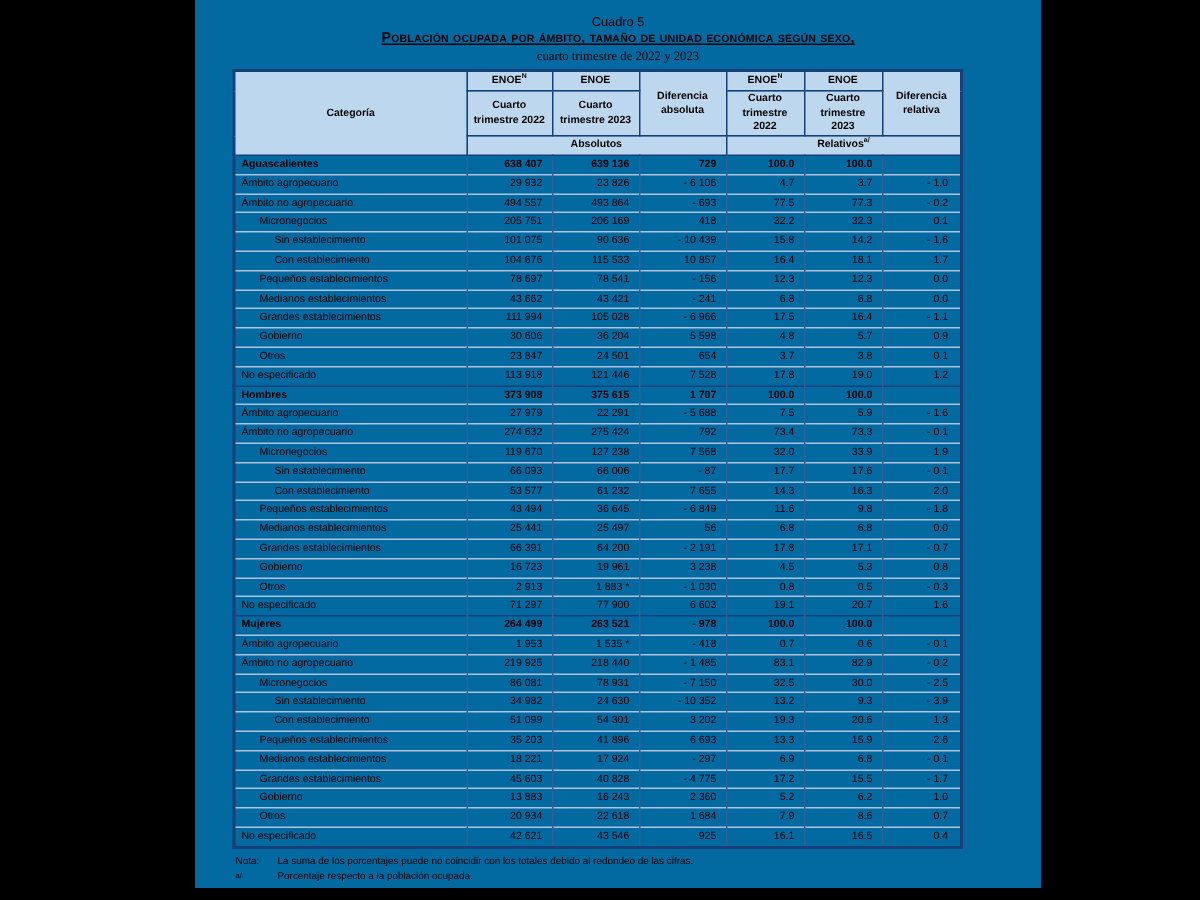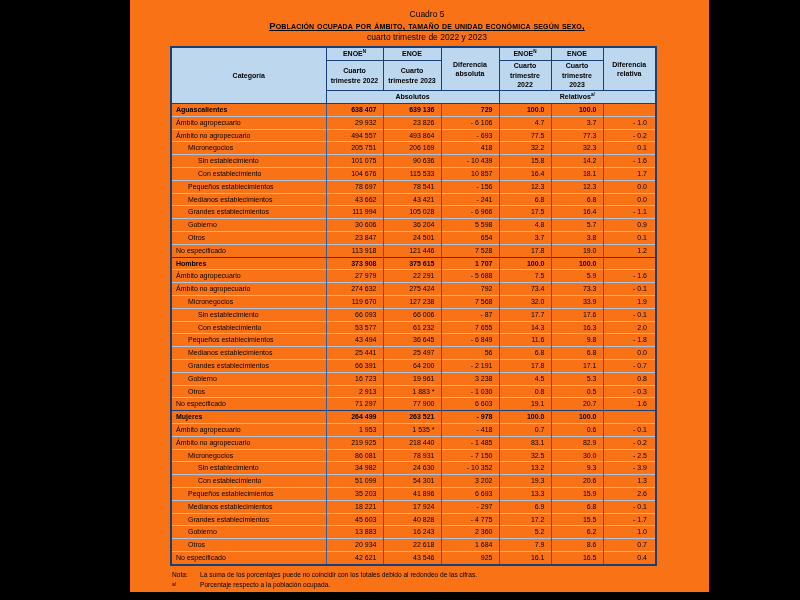--- a/index.html
+++ b/index.html
@@ -2,28 +2,28 @@
 <html><head>
 <meta charset="utf-8">
 <style>
   html,body{margin:0;padding:0;}
   body{
     width:800px;height:600px;background:#000;position:relative;overflow:hidden;
     font-family:"Liberation Sans","DejaVu Sans",sans-serif;color:#000;
     -webkit-font-smoothing:antialiased;
   }
   .page{
-    position:absolute;left:130px;top:0;width:564px;height:592px;background:#f97316;padding-left:15px;
+    position:absolute;left:130px;top:0;width:564px;height:592px;background:#0369a1;
   }
   .cuadro{margin-top:9px;text-align:center;font-size:8.5px;line-height:11px;}
   .title1{
     text-align:center;font-size:9.5px;line-height:12px;font-weight:bold;
     font-variant:small-caps;letter-spacing:.15px;text-decoration:underline;
   }
-  .title2{text-align:center;font-size:8.5px;line-height:11px;}
+  .title2{text-align:center;font-size:8.5px;line-height:11px;font-family:Liberation Serif, serif;}
 
   table.cuadro5{
     border-collapse:collapse;table-layout:fixed;
     margin:3px 0 0 25px;width:485px;
     border:2px solid #17407A;
     font-size:7px;
   }
   thead th{
     background:#BDD7EE;border:1px solid #17407A;
     font-weight:bold;text-align:center;vertical-align:middle;

